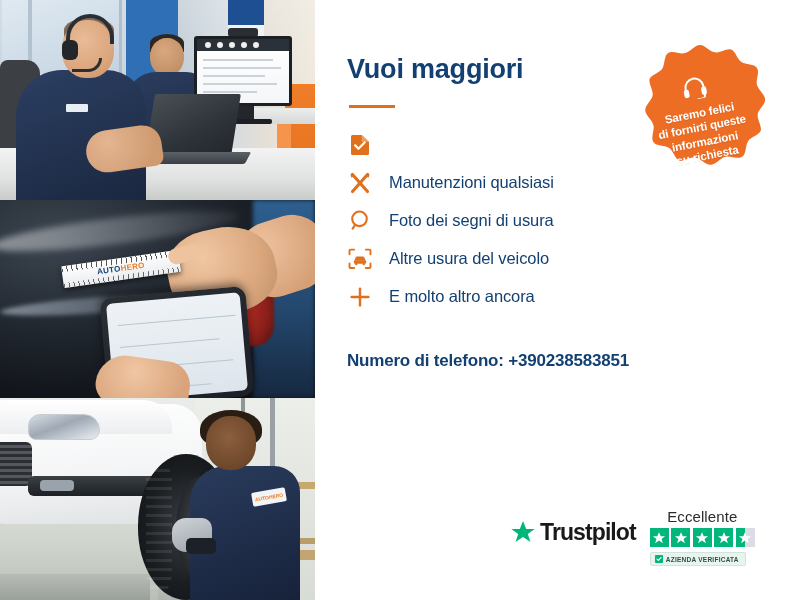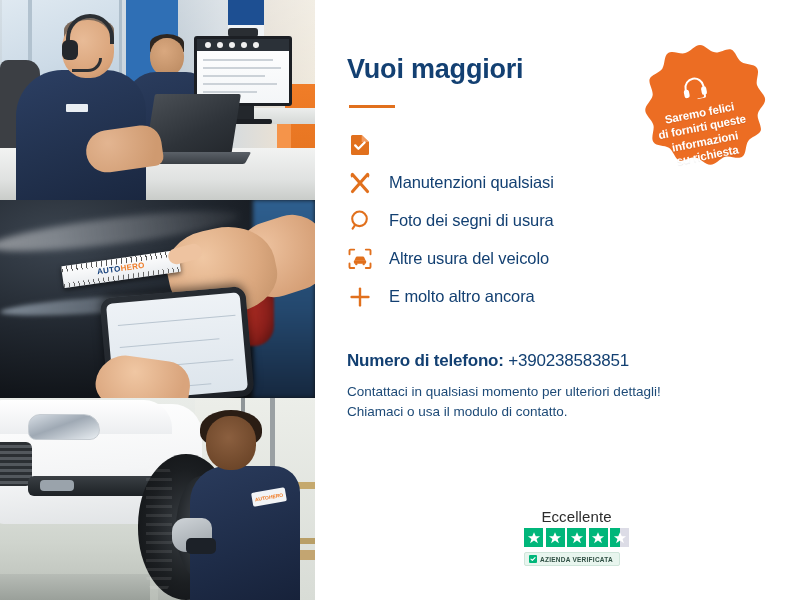--- a/index.html
+++ b/index.html
@@ -365,21 +365,21 @@
     font-weight: 400;
     letter-spacing: -0.1px;
   }
 
   
   .phone-block { margin-top: 35px; }
   .phone-line {
     font-size: 17px; font-weight: 700; color: #134072;
     letter-spacing: -0.2px;
   }
-  .phone-number { font-weight: 400; }
+  .phone-number { font-weight: 700; }
   .phone-sub {
     margin-top: 11px;
     font-size: 13.5px; line-height: 1.52; color: #1d4a77;
   }
 
   
   .trustpilot {
     position: absolute;
     left: 195px;
     bottom: 34px;
@@ -639,27 +639,29 @@
         </span>
         <span class="feature-label">E molto altro ancora</span>
       </li>
     </ul>
 
     <div class="phone-block">
       <div class="phone-line">
         <span>Numero di telefono:</span>
         <span class="phone-number">+390238583851</span>
       </div>
-      <div class="phone-sub">
-        <span>Contattaci in qualsiasi momento per ulteriori dettagli!</span><br>
-        <span>Chiamaci o usa il modulo di contatto.</span>
+    </div>
+
+    <div class="trustpilot">
+      <div class="tp-logo">
+        <svg width="26" height="25" viewBox="0 0 26 25">
+          <path d="M13 1 L16.2 8.9 L24.7 8.9 L17.8 13.9 L20.5 22 L13 17 L5.5 22 L8.2 13.9 L1.3 8.9 L9.8 8.9 Z" fill="#00b67a"></path>
+        </svg>
+        <span class="tp-wordmark">Trustpilot</span>
       </div>
-    </div>
-
-    <div class="trustpilot">
 
       <div class="tp-right">
         <div class="tp-rating-text">Eccellente</div>
         <div class="tp-stars">
           <span class="tp-star">
             <svg width="14" height="14" viewBox="0 0 24 24">
                 <path d="M12 2.2 L15 9.2 L22.4 9.2 L16.4 13.6 L18.7 20.8 L12 16.4 L5.3 20.8 L7.6 13.6 L1.6 9.2 L9 9.2 Z" fill="#fff"></path>
               </svg>
           </span>
           <span class="tp-star">

